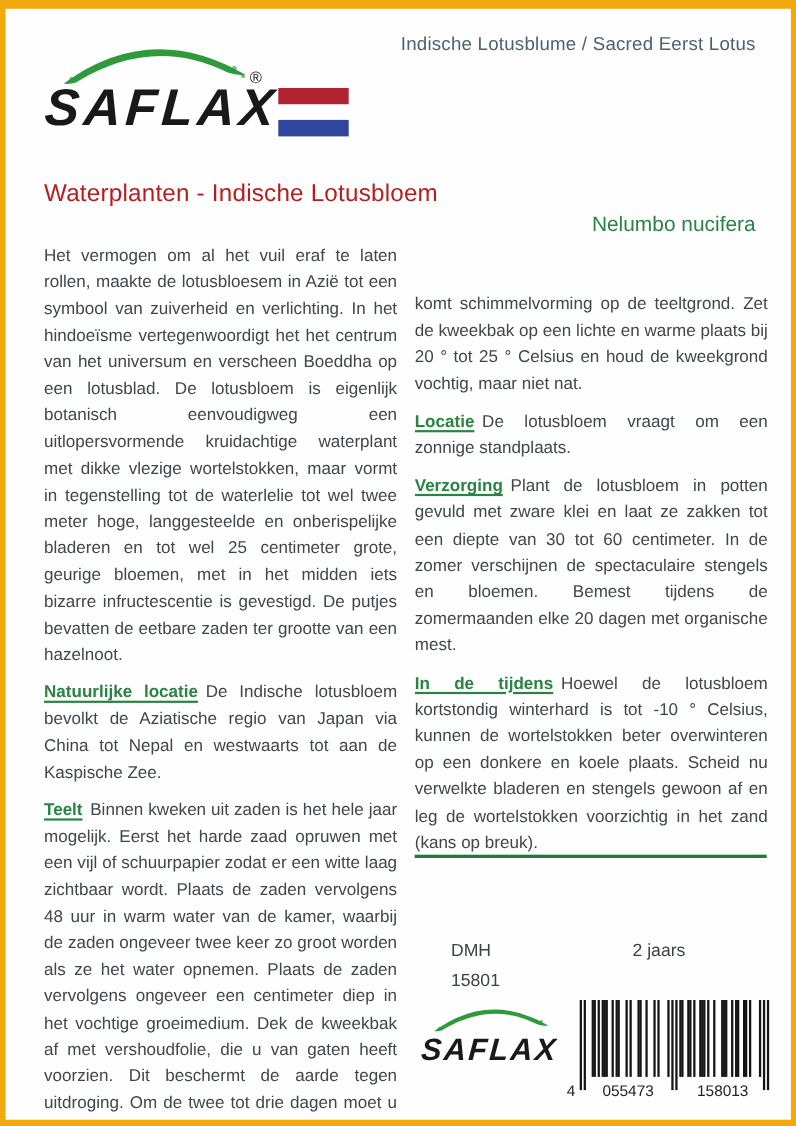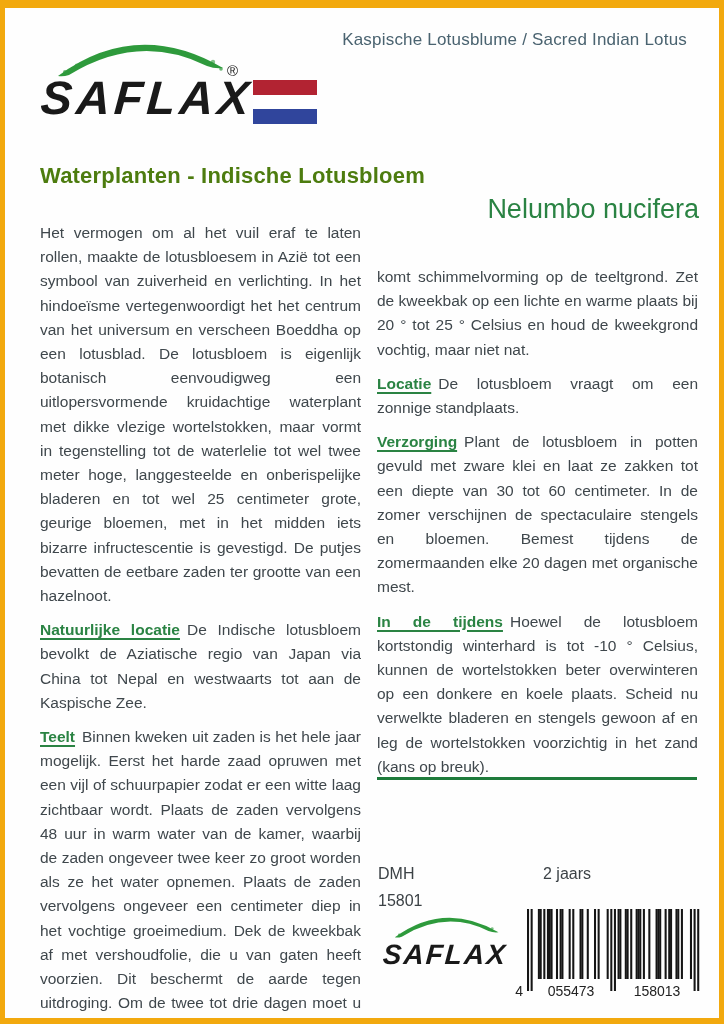--- a/index.html
+++ b/index.html
@@ -28,62 +28,62 @@
     font-family:"Liberation Sans", sans-serif;
   }
   .logo-reg{position:absolute;left:186px;top:24px;font-size:15px;color:#191919;font-style:normal;}
   .flag{position:absolute;left:248px;top:72px;width:64px;height:44px;}
   .flag div{height:15px;}
   .flag .red{background:#B22332;}
   .flag .white{background:#ffffff;height:14px;}
   .flag .blue{background:#30459C;}
   .main-heading{
     position:absolute;left:35px;top:155px;margin:0;
-    font-size:22px;font-weight:bold;color:#4d7c0f;letter-spacing:.2px;
+    font-size:22px;font-weight:normal;color:#b91c1c;letter-spacing:.2px;
   }
   .subtitle{
-    position:absolute;top:186px;right:20px;
-    font-size:27px;color:#2A8343;
+    position:absolute;top:186px;right:32px;
+    font-size:19px;color:#2A8343;
   }
   .col{
     position:absolute;top:213px;width:321px;
     font-size:15.5px;line-height:24.2px;color:#3F474C;
     text-align:justify;overflow:hidden;
   }
   .col.left{left:35px;height:794px;}
   .col.right{left:372px;height:560px;margin-top:44px;}
   .col p{margin:0 0 10px 0;}
   .sec-head{
     color:#2A8343;font-weight:bold;
     text-decoration:underline;text-decoration-thickness:2px;text-underline-offset:3px;
     margin-right:7px;
   }
   .divider{
     position:absolute;left:372px;top:769px;width:320px;height:3px;
     background:#1E7B3B;
   }
   .info{position:absolute;left:373px;top:848px;width:320px;font-size:16px;color:#3C4246;}
-  .info-row{display:flex;height:27px;align-items:flex-end;}
+  .info-row{display:flex;height:27px;align-items:flex-start;margin-left:32px;}
   .info-label{width:165px;}
   .footer-logo{position:absolute;left:378px;top:899px;width:130px;height:75px;}
   .footer-arc{position:absolute;left:10px;top:2px;}
   .footer-word{
     position:absolute;left:0;top:32px;
     font-size:28px;font-weight:bold;font-style:italic;
     letter-spacing:2px;color:#191919;transform:skewX(-4deg);
   }
   .barcode{position:absolute;left:506px;top:901px;}
   .barcode text{font-family:"Liberation Sans", sans-serif;font-size:14px;fill:#222;}
 </style>
 </head>
 <body>
 
 <div class="page">
 
-  <div class="top-title">Kaspische Lotusblume / Sacred Indian Lotus</div>
+  <div class="top-title">Indische Lotusblume / Sacred Eerst Lotus</div>
 
   <div class="logo">
     <svg class="logo-arc" width="172" height="40" viewBox="0 0 172 40">
       <path d="M3,38 Q 82,-20 168,30 Q 160,31 152,28 Q 84,-6 14,37 Q 8,39 3,38 Z" fill="#2E9A3C"></path>
       <circle cx="10" cy="34" r="2" fill="#2E9A3C" opacity="0.7"></circle>
       <circle cx="22" cy="28" r="2.4" fill="#2E9A3C" opacity="0.6"></circle>
       <circle cx="158" cy="24" r="2.2" fill="#2E9A3C" opacity="0.6"></circle>
       <circle cx="166" cy="31" r="1.8" fill="#2E9A3C" opacity="0.7"></circle>
     </svg>
     <div class="logo-word">SAFLAX</div>

